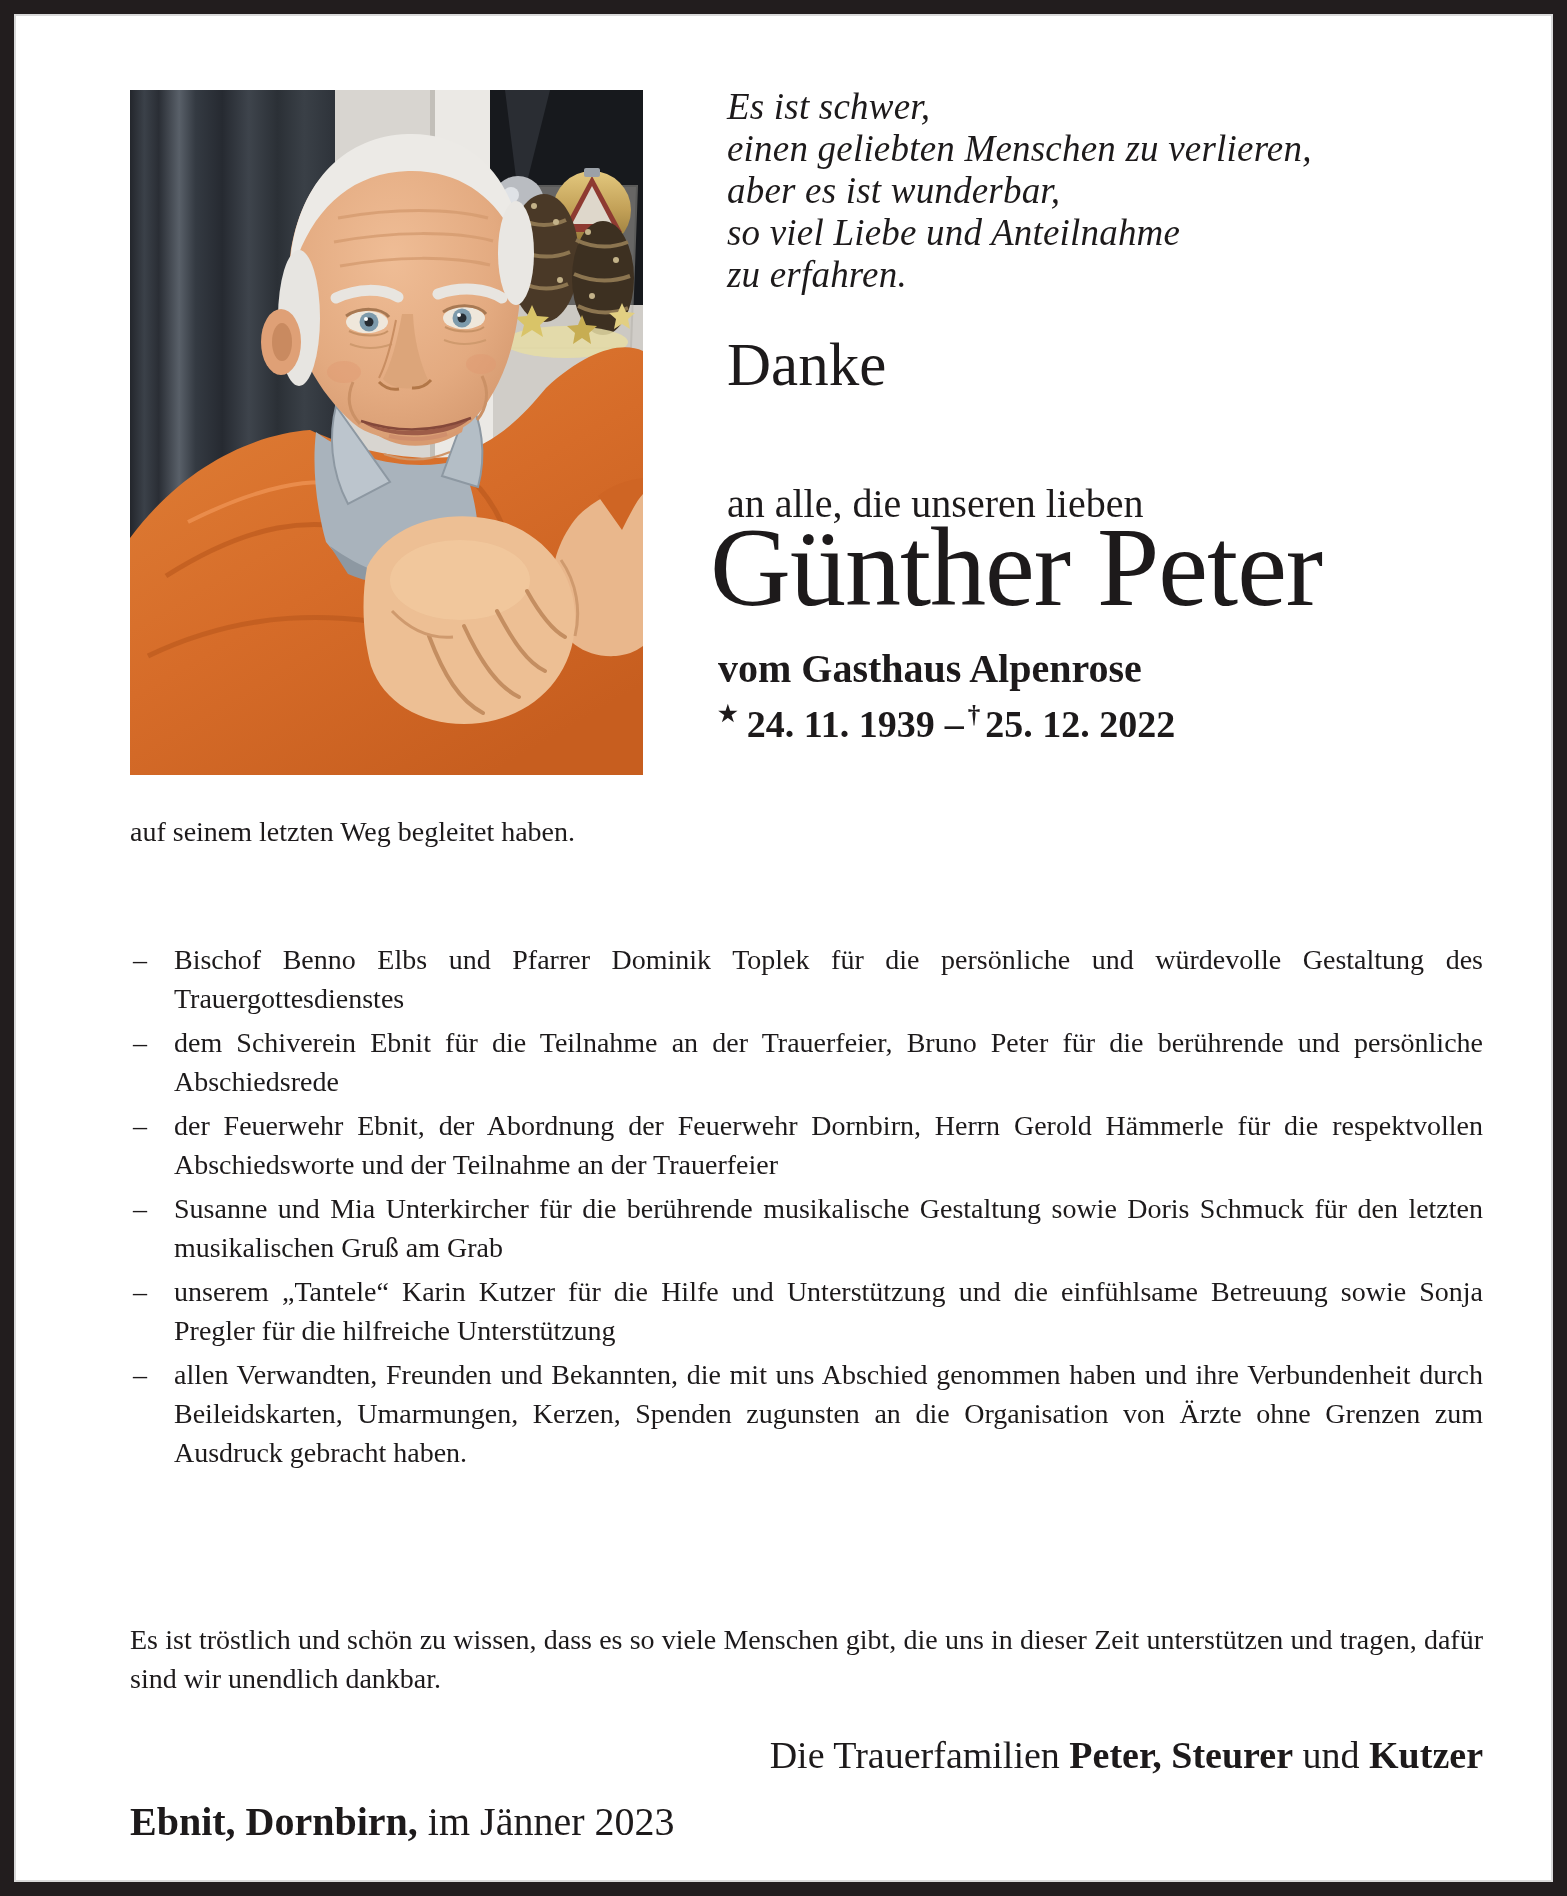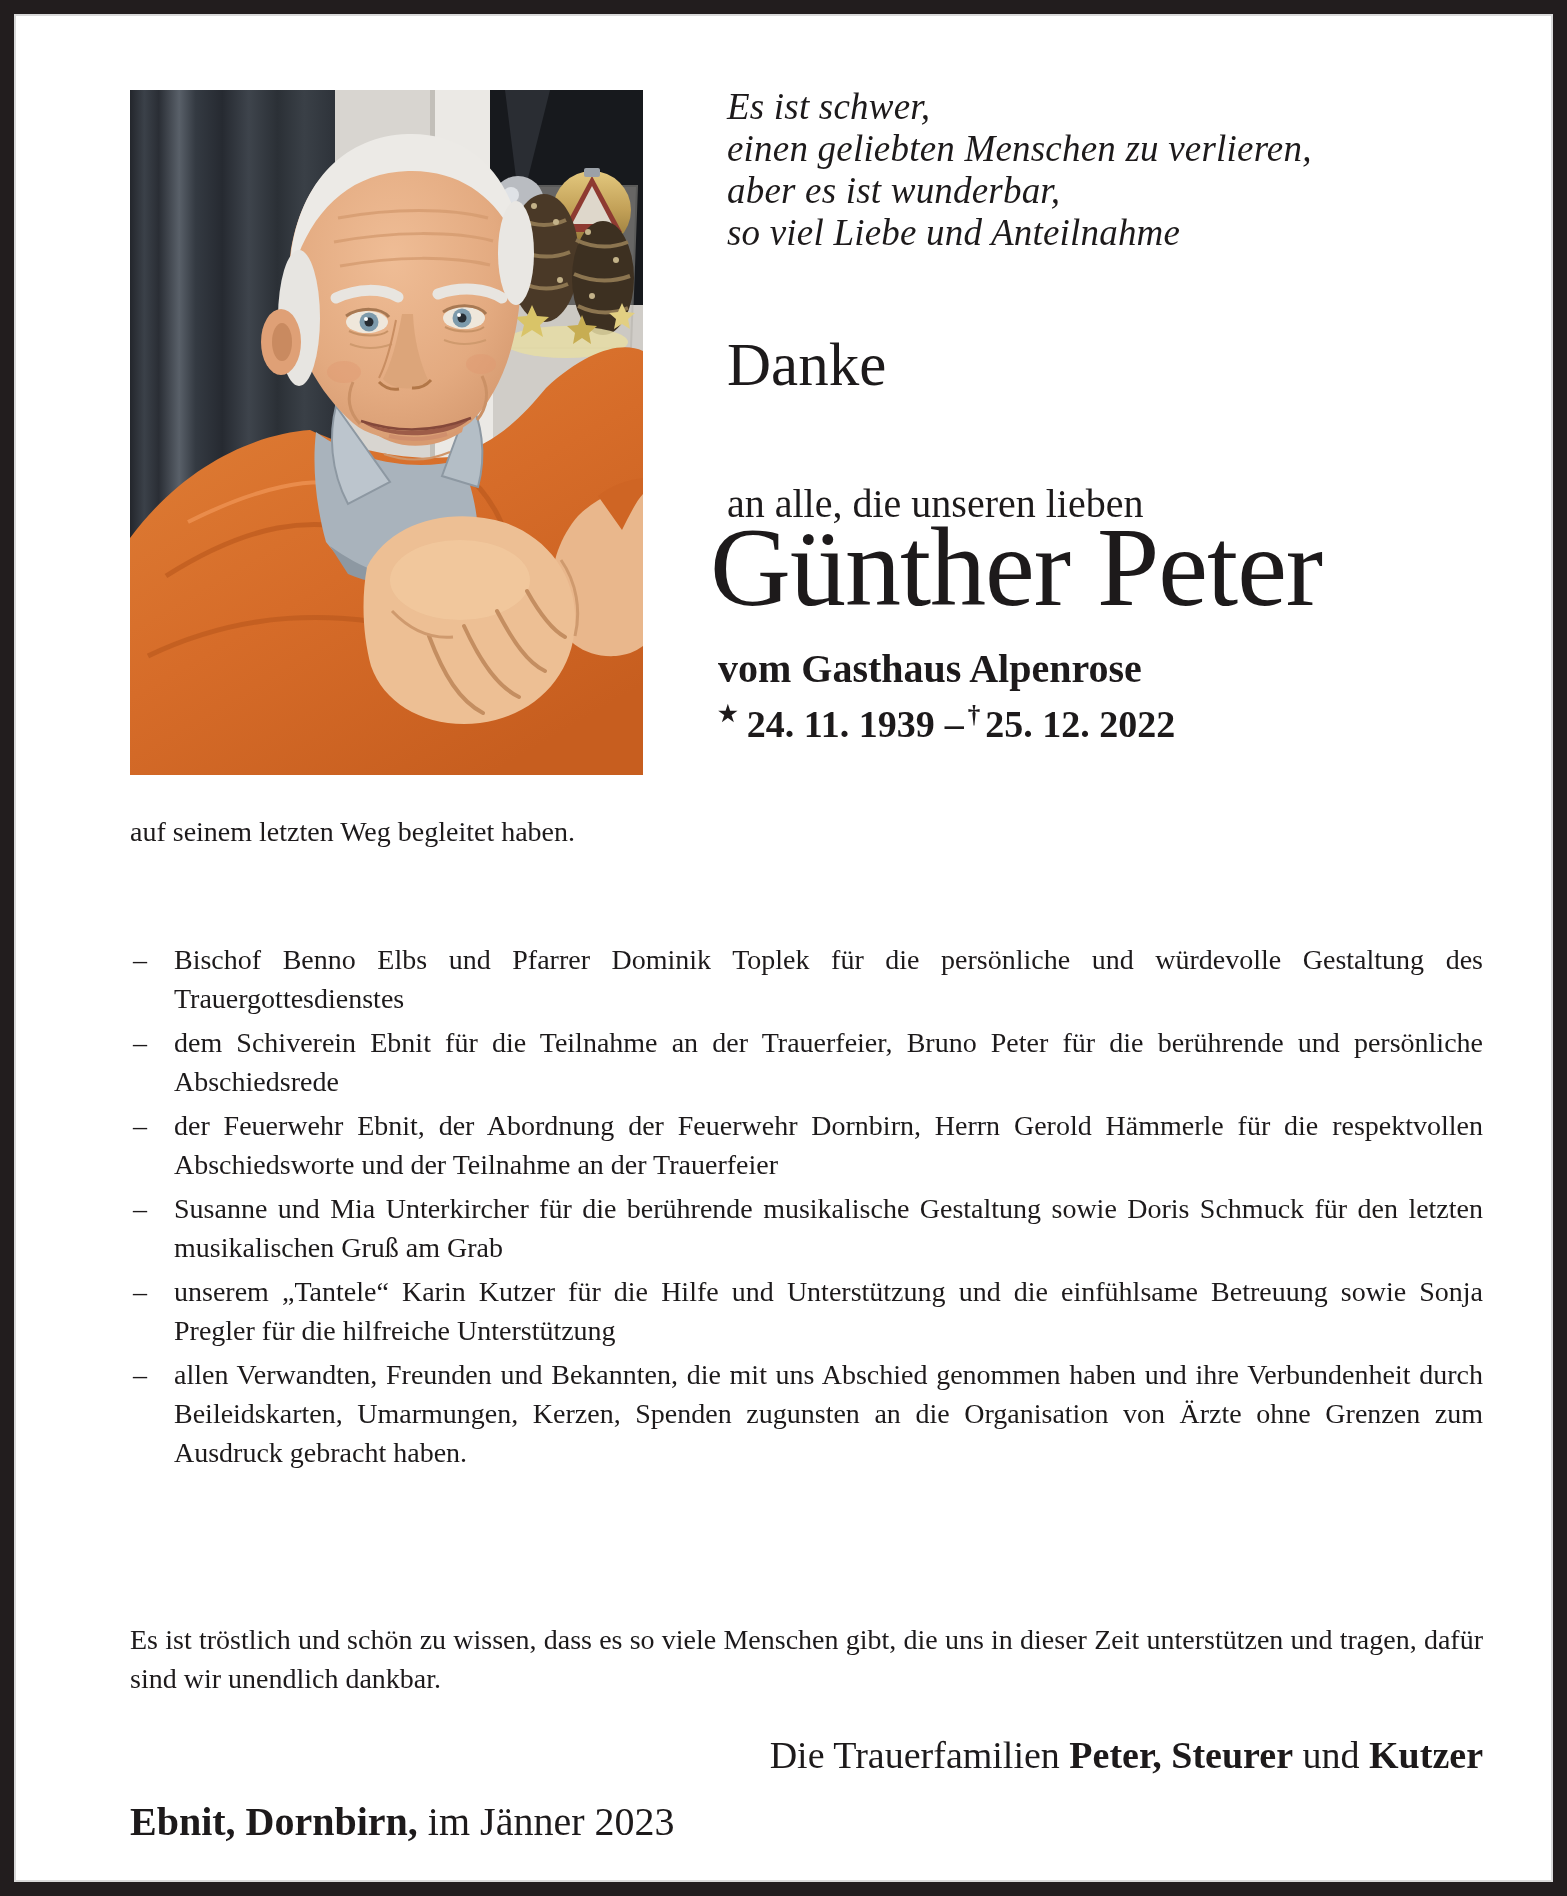--- a/index.html
+++ b/index.html
@@ -191,20 +191,21 @@
       <path d="M299,546 C314,586 330,611 353,623 M334,536 C351,573 368,597 389,607 M367,521 C384,553 398,573 415,581 M397,501 C411,526 424,541 435,547" stroke="#c48e61" stroke-width="4" fill="none" stroke-linecap="round"></path>
       <path d="M431,470 C447,493 451,521 445,546 M262,521 C281,541 301,549 323,547" stroke="#cf9a6e" stroke-width="3" fill="none"></path>
     </svg>
   </div>
 
   <div class="quote">
     <div>Es ist schwer,</div>
     <div>einen geliebten Menschen zu verlieren,</div>
     <div>aber es ist wunderbar,</div>
     <div>so viel Liebe und Anteilnahme</div>
+    <div>zu erfahren.</div>
   </div>
 
   <div class="danke">Danke</div>
   <div class="intro">an alle, die unseren lieben</div>
 
   <h1 class="name">Günther Peter</h1>
 
   <div class="role">
     <div>vom Gasthaus Alpenrose</div>
     <div class="dates">

